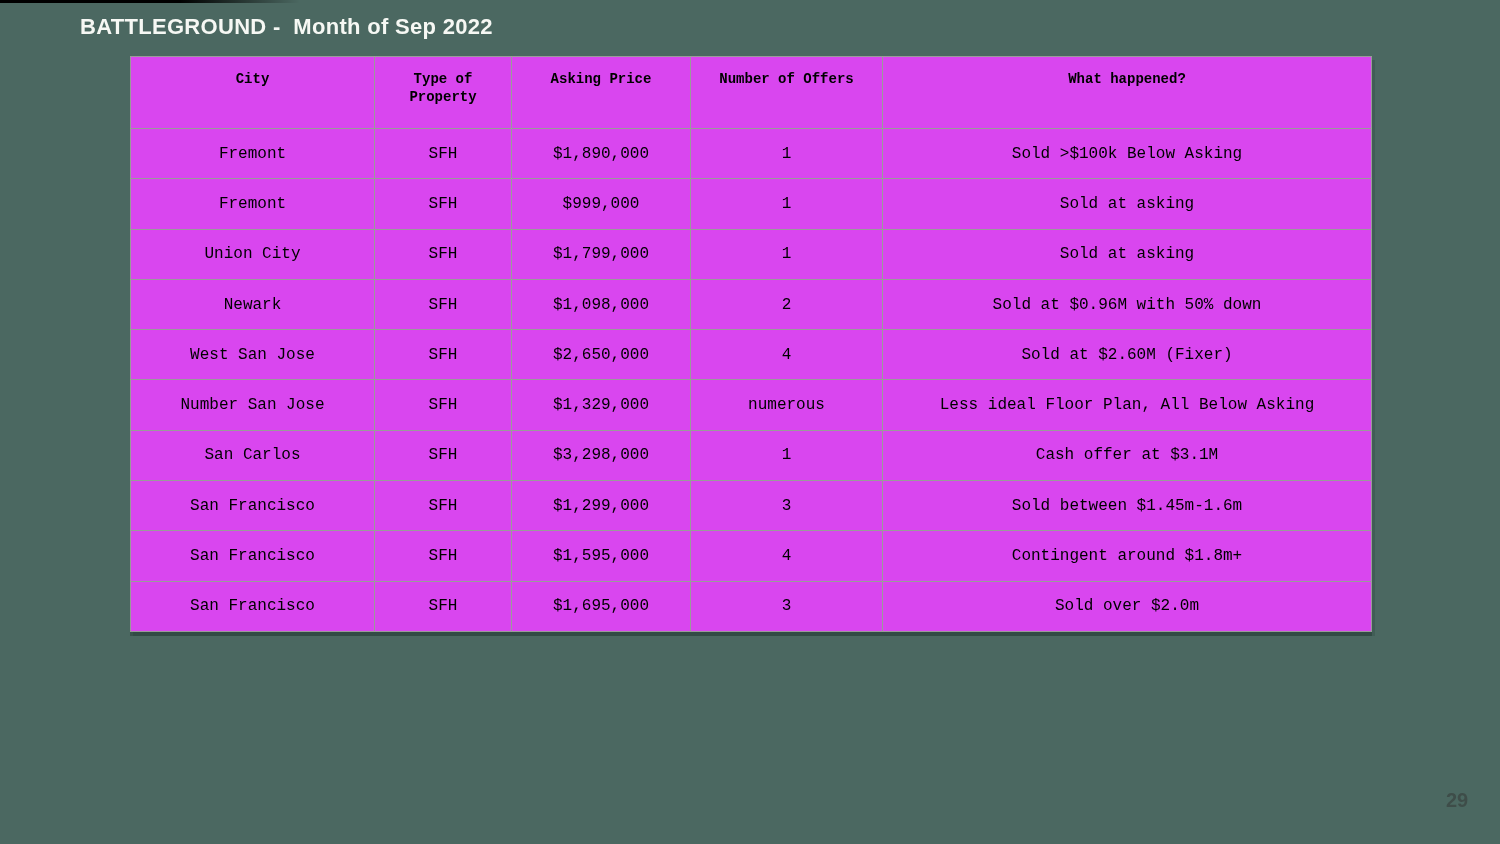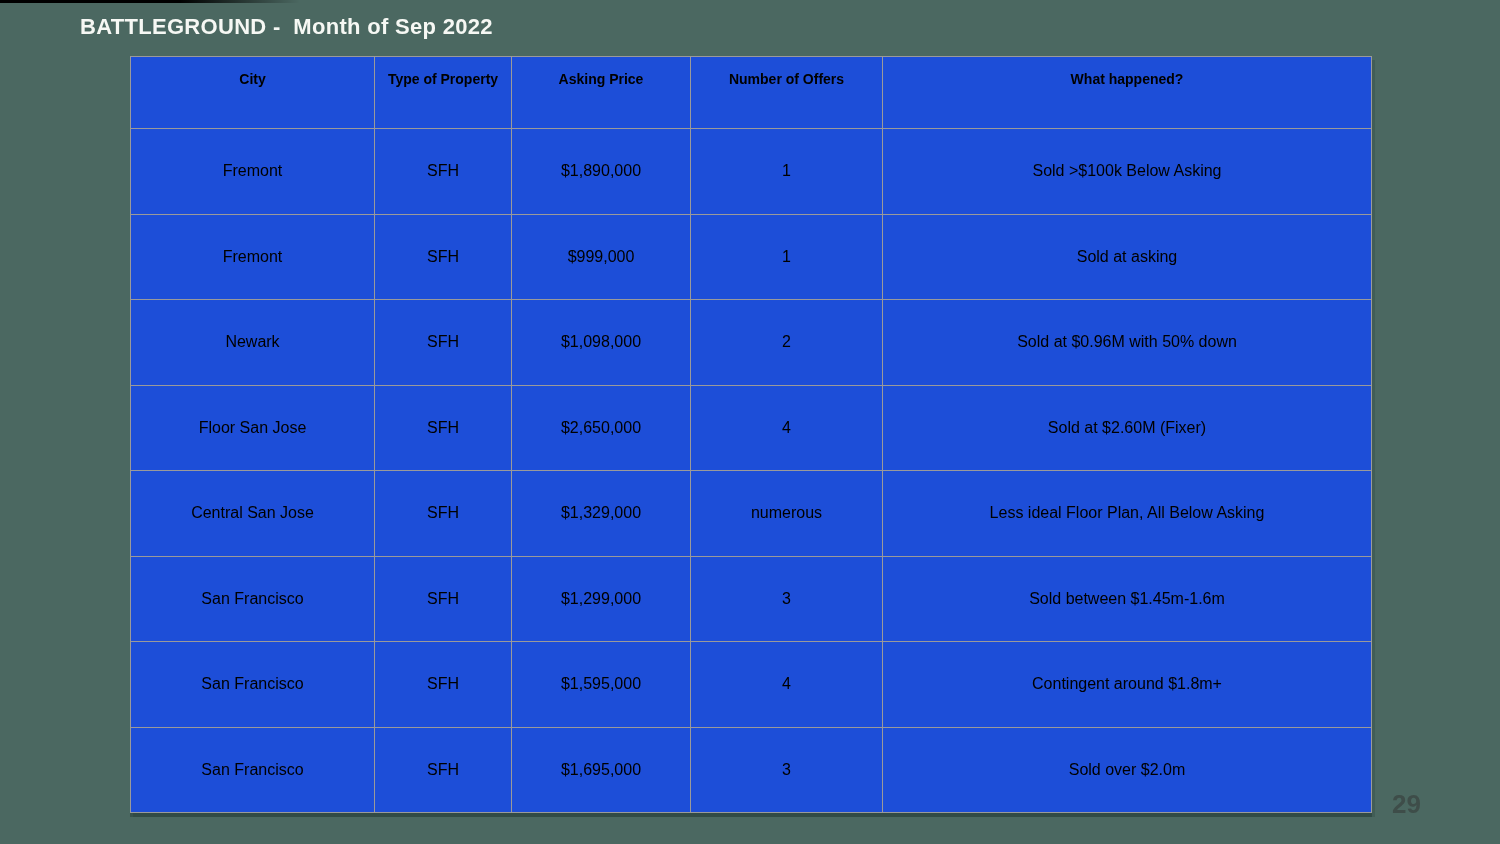--- a/index.html
+++ b/index.html
@@ -34,25 +34,26 @@
     font-weight: bold;
     color: #f6f8f4;
     letter-spacing: 0.3px;
     white-space: pre;
   }
   table.data-table {
     position: absolute;
     left: 130px;
     top: 56px;
     width: 1241px;
-    height: 757px;
+    height: 576px;
     table-layout: fixed;
     border-collapse: collapse;
-    background: #1d4ed8;
+    background: #d946ef;
     box-shadow: 0 4px 0 rgba(22, 42, 38, 0.35), 3px 4px 0 rgba(22, 42, 38, 0.18);
+    font-family: Liberation Mono, monospace;
   }
   table.data-table th,
   table.data-table td {
     border: 1px solid #9a9a9a;
     text-align: center;
     color: #000;
     padding: 0 6px;
     overflow: hidden;
   }
   table.data-table {
@@ -68,23 +69,23 @@
     padding-top: 14px;
     line-height: 1.25;
   }
   table.data-table td {
     font-size: 16px;
     font-weight: normal;
     vertical-align: middle;
   }
   .page-number {
     position: absolute;
-    left: 1392px;
+    left: 1446px;
     top: 789px;
-    font-size: 26px;
+    font-size: 20px;
     font-weight: bold;
     color: #3c4945;
     opacity: 0.85;
   }
 </style>
 </head>
 <body>
 
 <div class="slide">
   <div class="top-edge-artifact"></div>
@@ -117,39 +118,53 @@
           <td>Sold &gt;$100k Below Asking</td>
         </tr>
         <tr>
           <td>Fremont</td>
           <td>SFH</td>
           <td>$999,000</td>
           <td>1</td>
           <td>Sold at asking</td>
         </tr>
         <tr>
+          <td>Union City</td>
+          <td>SFH</td>
+          <td>$1,799,000</td>
+          <td>1</td>
+          <td>Sold at asking</td>
+        </tr>
+        <tr>
           <td>Newark</td>
           <td>SFH</td>
           <td>$1,098,000</td>
           <td>2</td>
           <td>Sold at $0.96M with 50% down</td>
         </tr>
         <tr>
-          <td>Floor San Jose</td>
+          <td>West San Jose</td>
           <td>SFH</td>
           <td>$2,650,000</td>
           <td>4</td>
           <td>Sold at $2.60M (Fixer)</td>
         </tr>
         <tr>
-          <td>Central San Jose</td>
+          <td>Number San Jose</td>
           <td>SFH</td>
           <td>$1,329,000</td>
           <td>numerous</td>
           <td>Less ideal Floor Plan, All Below Asking</td>
+        </tr>
+        <tr>
+          <td>San Carlos</td>
+          <td>SFH</td>
+          <td>$3,298,000</td>
+          <td>1</td>
+          <td>Cash offer at $3.1M</td>
         </tr>
         <tr>
           <td>San Francisco</td>
           <td>SFH</td>
           <td>$1,299,000</td>
           <td>3</td>
           <td>Sold between $1.45m-1.6m</td>
         </tr>
         <tr>
           <td>San Francisco</td>

